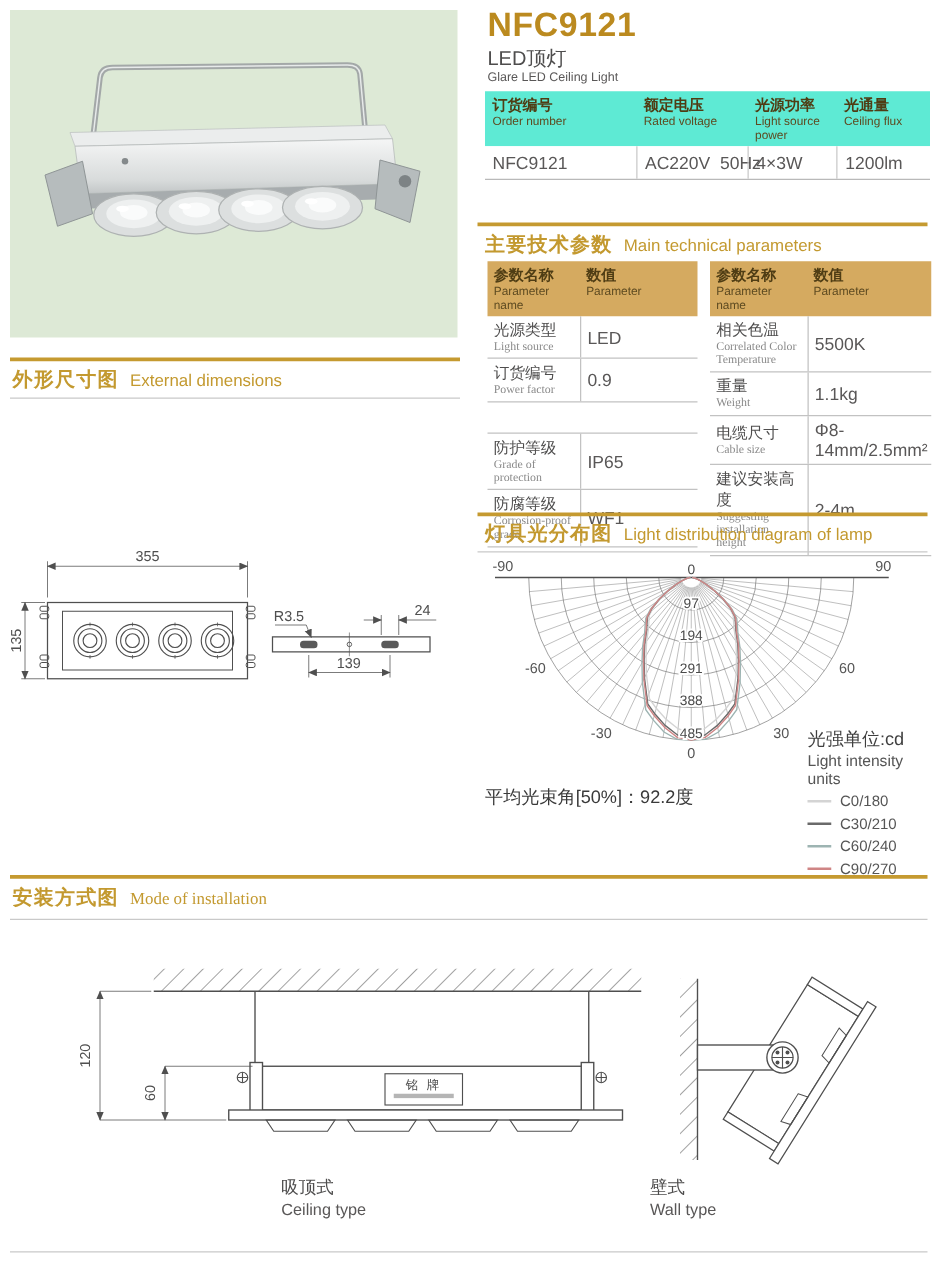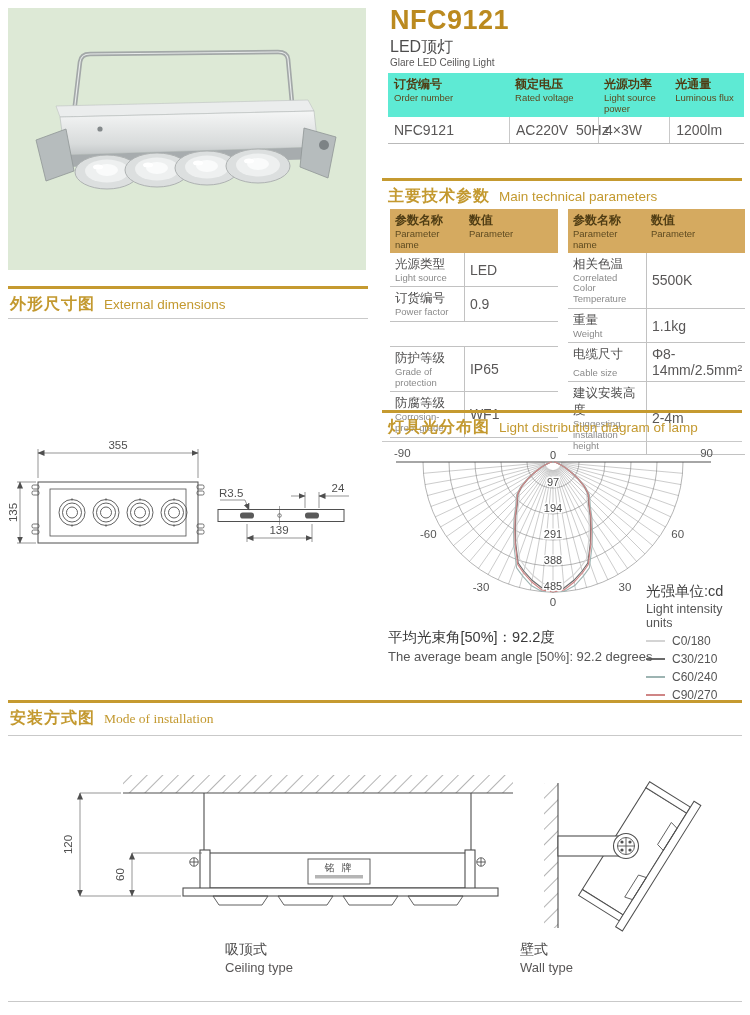--- a/index.html
+++ b/index.html
@@ -32,21 +32,21 @@
   .en-s{font-size:9.5px;color:#5d4a20;line-height:1.15;}
   
   .ptable{position:absolute;top:209px;}
   #ptable-l{left:390px;width:168px;}
   #ptable-r{left:568px;width:177px;}
   .p-head{display:flex;background:#d5aa60;}
   .p-hname{width:44%;padding:3px 5px 2px 5px;box-sizing:border-box;}
   .p-hval{width:56%;padding:3px 5px 2px 5px;box-sizing:border-box;}
   .p-row{display:flex;border-bottom:1px solid #c2c2c2;min-height:27px;align-items:stretch;}
   .p-row.empty{min-height:24px;}
-  .p-name{width:44%;padding:3px 5px;box-sizing:border-box;display:flex;flex-direction:column;justify-content:space-between;}
+  .p-name{width:44%;padding:3px 5px;box-sizing:border-box;display:flex;flex-direction:column;justify-content:center;font-family:Liberation Serif, serif;}
   .p-val{width:56%;padding:3px 5px;box-sizing:border-box;font-size:14px;color:#595757;display:flex;align-items:center;}
   .p-row.with-div .p-val{border-left:1px solid #c2c2c2;}
   .p-zh{font-size:12.5px;color:#4e4d4d;}
   .p-en{font-size:9.5px;color:#8a8a8a;line-height:1.12;}
   
   svg text{font-family:"Liberation Sans","DejaVu Sans",sans-serif;}
   .draw{position:absolute;}
   
   #legend{position:absolute;left:646px;top:582px;width:104px;}
   #legend-title-zh{font-size:14.5px;color:#3f3f3f;}
@@ -125,21 +125,21 @@
       <div class="ot-hcell c1">
         <div class="zh-s">额定电压</div>
         <div class="en-s">Rated voltage</div>
       </div>
       <div class="ot-hcell c2">
         <div class="zh-s">光源功率</div>
         <div class="en-s">Light source power</div>
       </div>
       <div class="ot-hcell c3">
         <div class="zh-s">光通量</div>
-        <div class="en-s">Luminous flux</div>
+        <div class="en-s">Ceiling flux</div>
       </div>
     </div>
   <div class="ot-row" id="order-row">
       <div class="ot-cell c0">NFC9121</div>
       <div class="ot-cell c1">AC220V  50Hz</div>
       <div class="ot-cell c2">4×3W</div>
       <div class="ot-cell c3">1200lm</div>
     </div>
 </div>
 
@@ -397,21 +397,20 @@
       </div>
       <div class="leg-item">
         <span class="leg-swatch" style="background: rgb(207, 133, 133);"></span>
         <span class="leg-label">C90/270</span>
       </div>
     </div>
 </div>
 
 <div id="beam">
   <div id="beam-zh">平均光束角[50%]：92.2度</div>
-  <div id="beam-en">The average beam angle [50%]: 92.2 degrees</div>
 </div>
 
 <div class="rule-gold" style="left:8px;top:700px;width:734px;"></div>
 <div class="section-h" style="left:10px;top:708px;font-family:Liberation Serif, serif;">
   <span class="zh">安装方式图</span><span class="en">Mode of installation</span>
 </div>
 <div class="rule-gray" style="left:8px;top:735px;width:734px;"></div>
 
 <svg class="draw" style="left:8px;top:758px;" width="734" height="180" viewBox="0 0 734 180">
   <defs>

